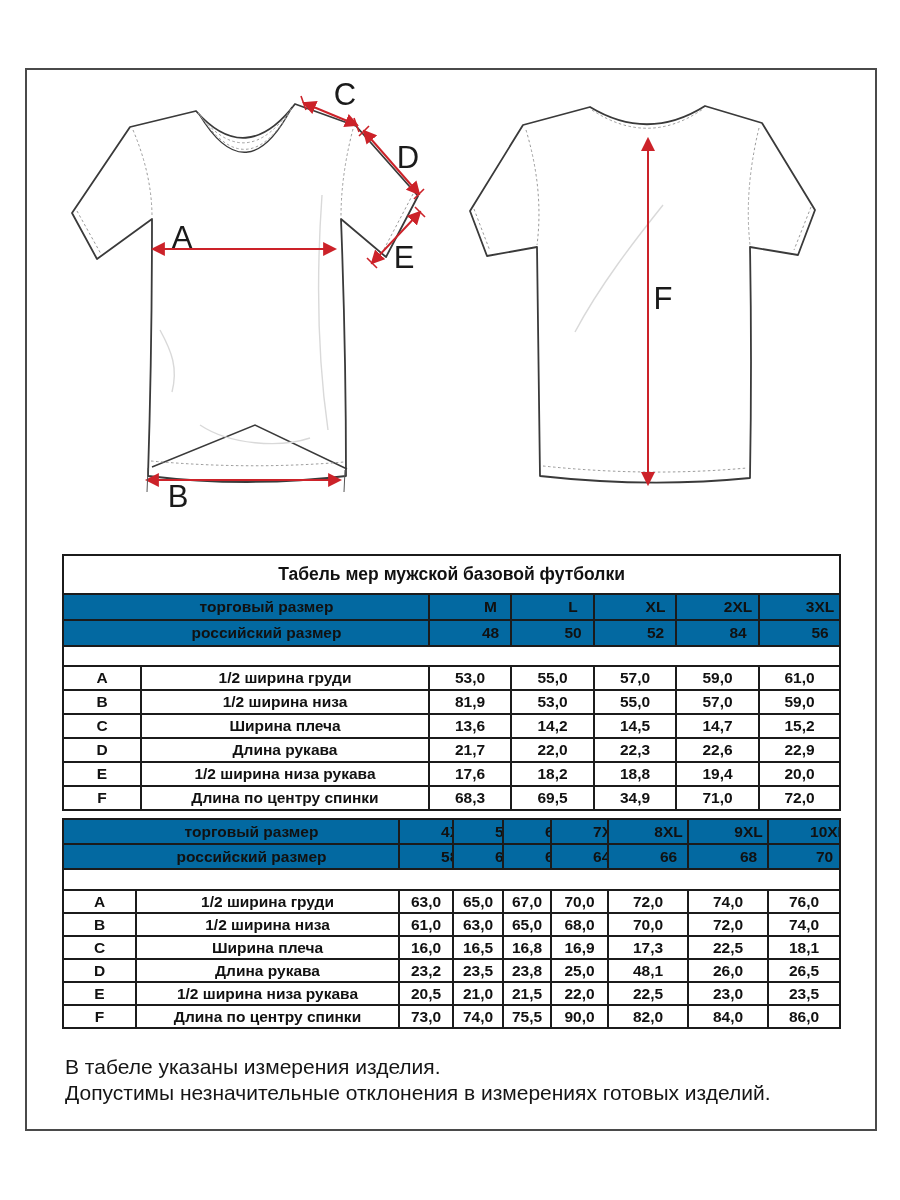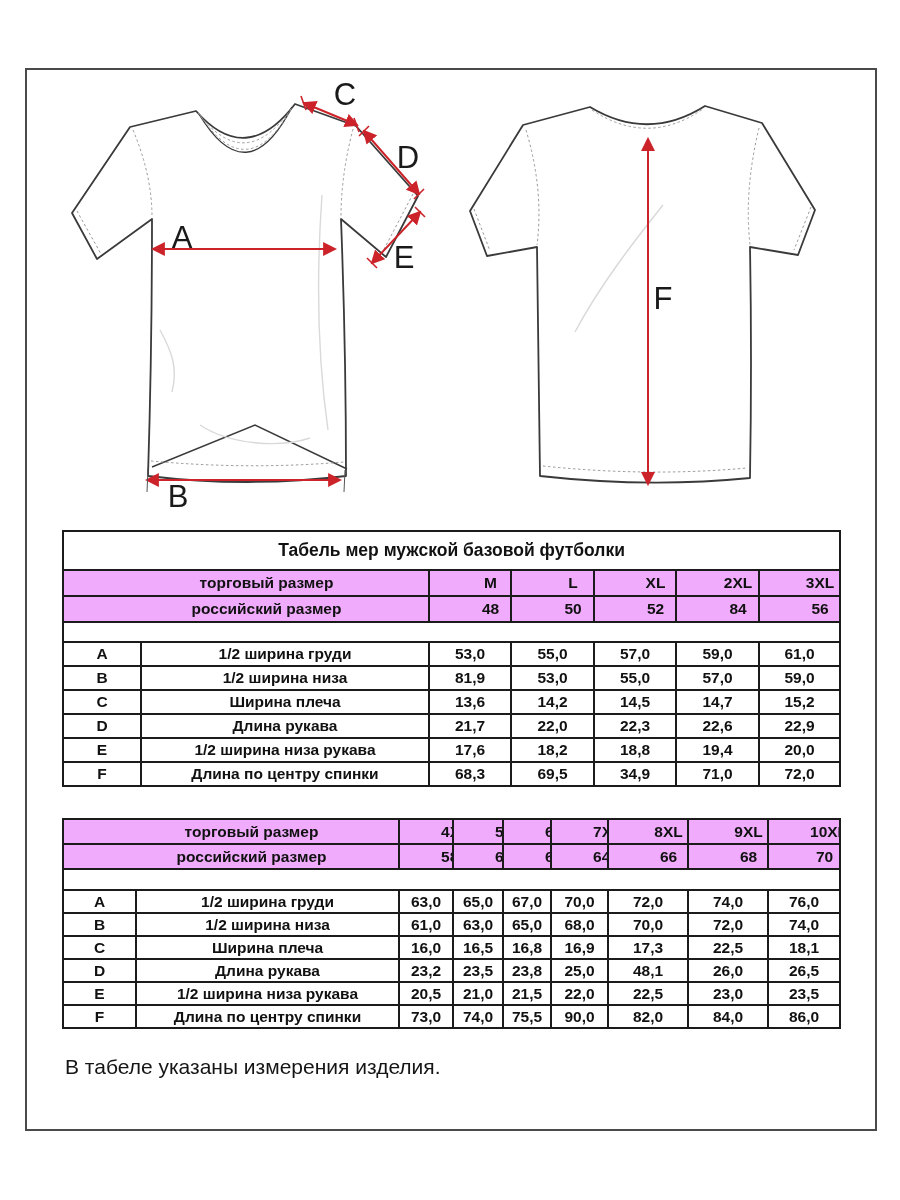--- a/index.html
+++ b/index.html
@@ -6,24 +6,24 @@
   .page{position:relative;width:900px;height:1200px;background:#ffffff;overflow:hidden;
         font-family:"Liberation Sans",sans-serif;}
   .frame{position:absolute;left:25px;top:68px;width:848px;height:1059px;
          border:2px solid #4a4a4a;background:#ffffff;}
   .drawing{position:absolute;left:0;top:0;width:900px;height:545px;}
 
   .tbl{position:absolute;border-collapse:collapse;table-layout:fixed;width:777px;
        font-family:"Liberation Sans",sans-serif;color:#111;}
   .tbl td{border:2px solid #1b1b1b;text-align:center;vertical-align:middle;
           font-weight:bold;font-size:15.5px;padding:0;overflow:hidden;white-space:nowrap;}
-  .tbl1{left:62px;top:530px;}
+  .tbl1{left:62px;top:554px;}
   .tbl2{left:62px;top:818px;}
   .title-row td{height:37px;font-size:17.5px;background:#ffffff;}
-  .hdr td{background:#f0abfc;padding-left:41px;}
+  .hdr td{background:#0369a1;padding-left:41px;}
   .tbl1 .hdr td{height:24px;}
   .tbl2 .hdr td{height:23px;}
   .tbl1 .spacer td{height:18px;background:#ffffff;}
   .tbl2 .spacer td{height:19px;background:#ffffff;}
   .tbl1 .body-row td{height:22px;}
   .tbl2 .body-row td{height:21px;}
 
   .footer-line{position:absolute;left:65px;font-size:21px;font-weight:400;color:#151515;}
   .fl1{top:1055px;}
   .fl2{top:1081px;}
@@ -298,13 +298,14 @@
       <td>75,5</td>
       <td>90,0</td>
       <td>82,0</td>
       <td>84,0</td>
       <td>86,0</td>
     </tr>
     </tbody>
   </table>
 
   <div class="footer-line fl1">В табеле указаны измерения изделия.</div>
+  <div class="footer-line fl2">Допустимы незначительные отклонения в измерениях готовых изделий.</div>
 </div>
 
 </body></html>

